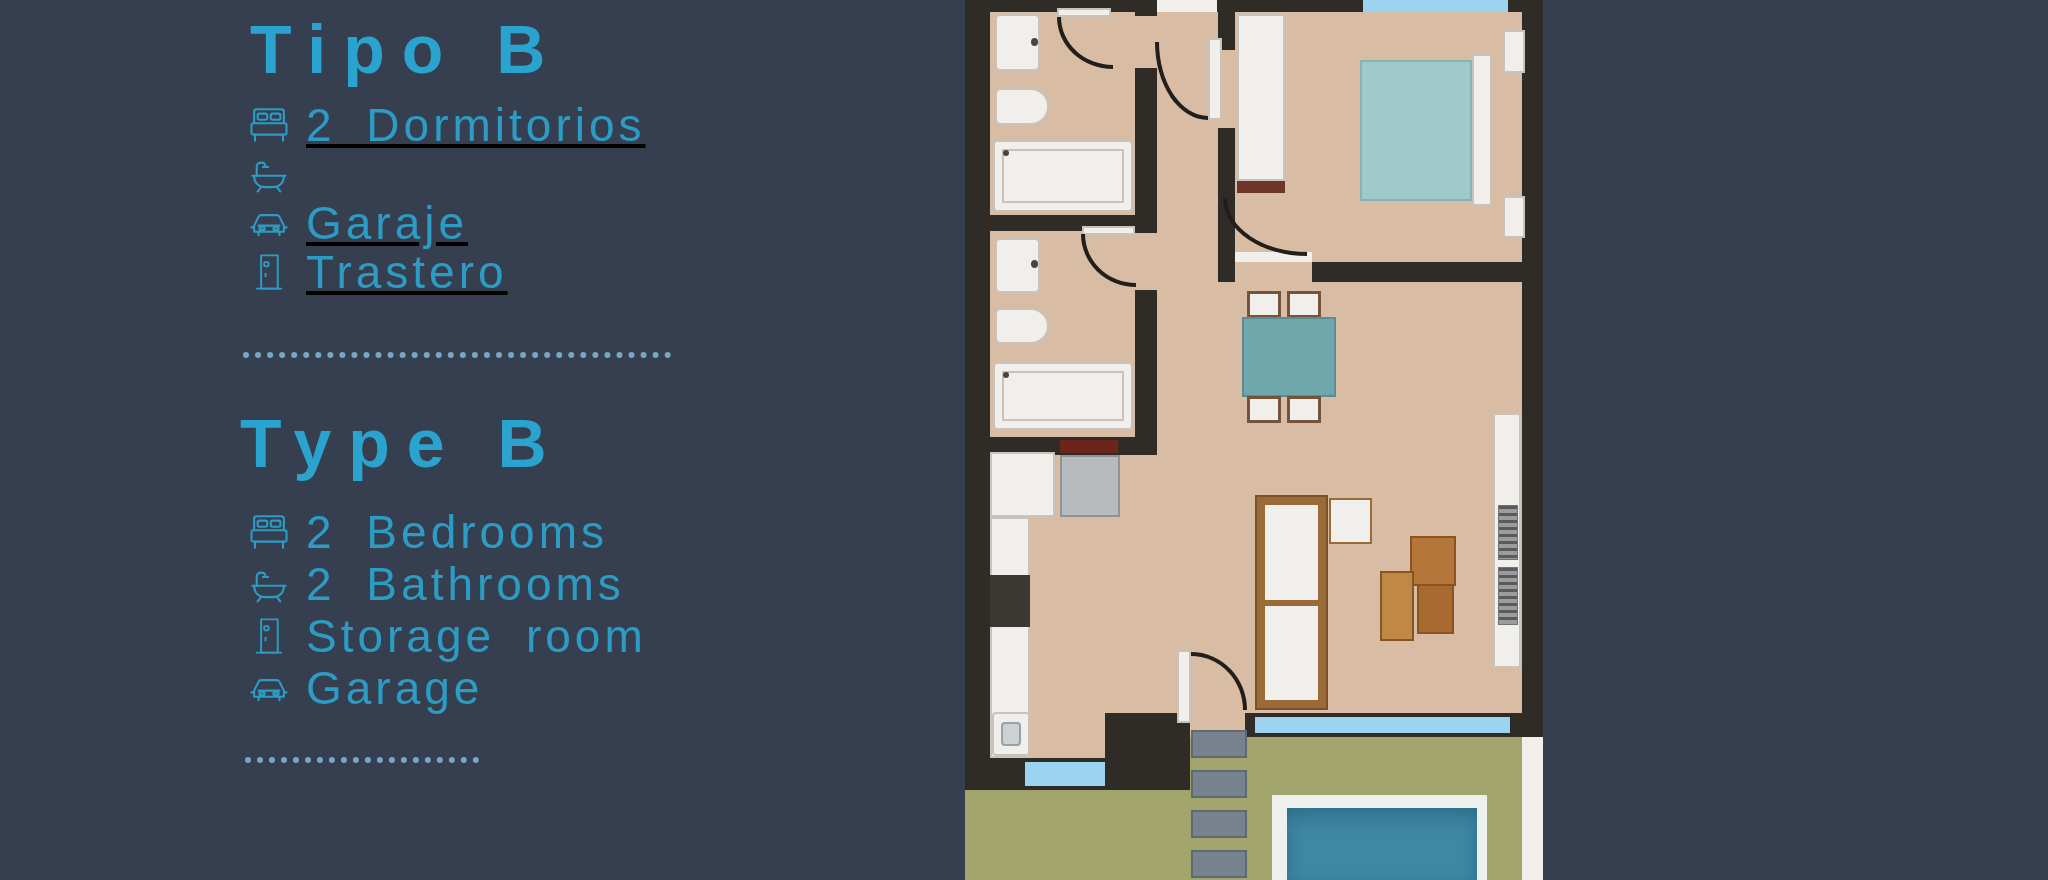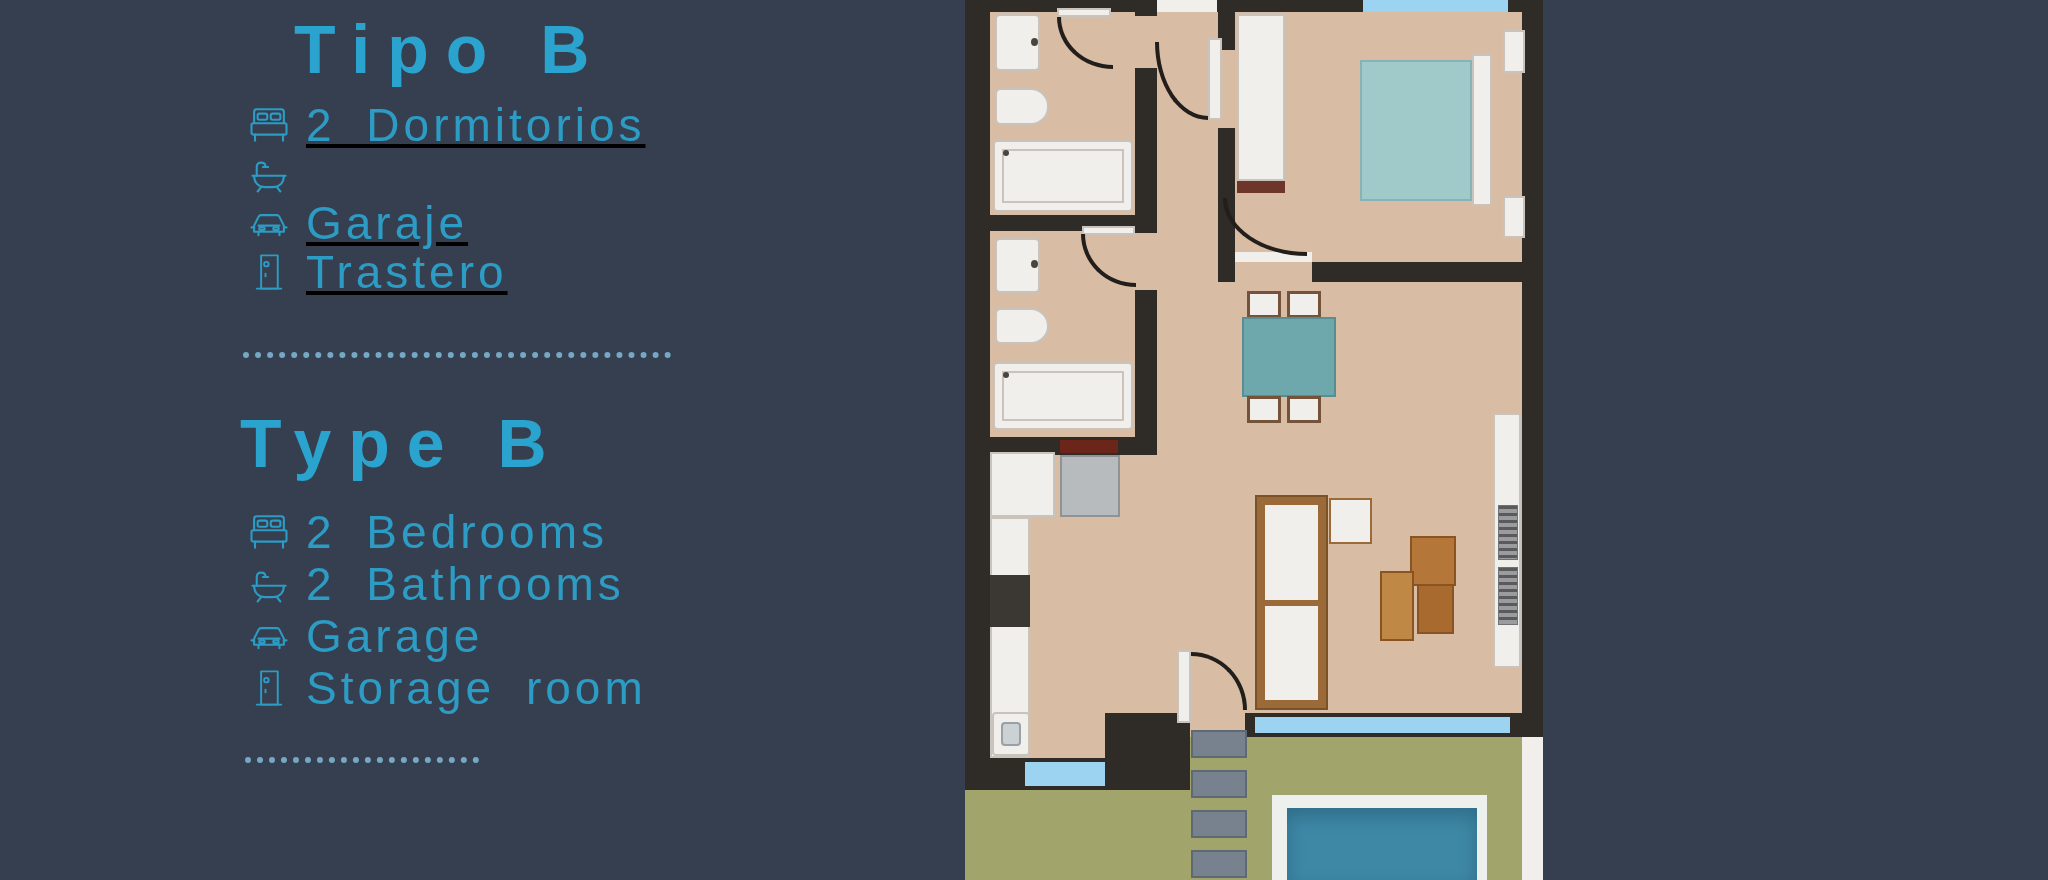--- a/index.html
+++ b/index.html
@@ -2,21 +2,21 @@
 <html style="--bg: #363f4f; --accent: #2ba3cf; --accent2: #2d9cc5; --dots: #74a8c5; --floor: #d8bca3; --wall: #2f2b27; --white: #f1efec; --line: #c9c3bb; --bed-teal: #a0c9ca; --table-teal: #6fa8ac; --wood: #b5763a; --wood-dark: #8a5422; --wood-base: #6e352a; --chair-wood: #75533a; --sofa-wood: #9a6a38; --light-blue: #9cd3f1; --green: #a1a56b; --pool: #3e88a6; --pool-deck: #eef0ee; --step: #78828e; --appliance: #b8bbbe; --cooktop: #3b3733; --knob: #b5472c; --red-shelf: #6b2619; --arc: #211e1b; --watermark: #ccd2da;"><head>
 <meta charset="utf-8">
 <style>
   html,body{margin:0;padding:0;}
   body{width:2048px;height:880px;overflow:hidden;font-family:"Liberation Sans",sans-serif;}
   .stage{position:relative;width:2048px;height:880px;background:var(--bg);overflow:hidden;}
 
   
   .title{position:absolute;color:var(--accent);font-weight:bold;font-size:68px;
          letter-spacing:17px;white-space:nowrap;}
-  #title-es{left:250px;top:10px;margin-left:44px;}
+  #title-es{left:250px;top:10px;}
   #title-en{left:240px;top:404px;}
   .feature-list{position:absolute;left:244px;margin:0;padding:0;list-style:none;}
   #list-es{top:100px;text-decoration:underline;}
   #list-en{top:506px;}
   .feature-row{display:flex;align-items:center;height:49px;}
   #list-en .feature-row{height:52px;}
   .f-icon{width:50px;height:46px;display:flex;align-items:center;justify-content:center;
           color:var(--accent2);flex:0 0 50px;}
   .f-icon svg{width:42px;height:42px;}
   .f-label{color:var(--accent2);font-size:46px;letter-spacing:4px;word-spacing:14px;
@@ -141,41 +141,41 @@
           <path d="M7 24 c0 8 5 13 13 13 h8 c8 0 13-5 13-13"></path>
           <path d="M10 24 v-10 q0-5 5-5 q5 0 5 5"></path>
           <path d="M17 14 h6"></path>
           <path d="M15 37 l-4 5 M33 37 l4 5"></path>
         </svg>
       </span>
       <span class="f-label">2 Bathrooms</span>
     </li>
     <li class="feature-row">
       <span class="f-icon">
+        <svg viewBox="0 0 48 44" fill="none" stroke="currentColor" stroke-width="2.2" stroke-linecap="round" stroke-linejoin="round">
+          <rect x="15" y="3" width="19" height="38"></rect>
+          <circle cx="21" cy="13" r="2.6"></circle>
+          <path d="M20 24 v3"></path>
+          <path d="M10 41 h28"></path>
+        </svg>
+      </span>
+      <span class="f-label">Storage room</span>
+    </li>
+    <li class="feature-row">
+      <span class="f-icon">
         <svg viewBox="0 0 48 44" fill="none" stroke="currentColor" stroke-width="2.4" stroke-linecap="round" stroke-linejoin="round">
           <path d="M7 32 v-7 l5-10 q1-2 3-2 h18 q2 0 3 2 l5 10 v7 z"></path>
           <path d="M12 25 h24"></path>
           <path d="M4 27 h3 M41 27 h3"></path>
           <rect x="13" y="27" width="6" height="3" rx="1"></rect>
           <rect x="29" y="27" width="6" height="3" rx="1"></rect>
           <path d="M12 32 v4 M36 32 v4"></path>
         </svg>
       </span>
       <span class="f-label">Garage</span>
-    </li>
-    <li class="feature-row">
-      <span class="f-icon">
-        <svg viewBox="0 0 48 44" fill="none" stroke="currentColor" stroke-width="2.2" stroke-linecap="round" stroke-linejoin="round">
-          <rect x="15" y="3" width="19" height="38"></rect>
-          <circle cx="21" cy="13" r="2.6"></circle>
-          <path d="M20 24 v3"></path>
-          <path d="M10 41 h28"></path>
-        </svg>
-      </span>
-      <span class="f-label">Storage room</span>
     </li>
   </ul>
 
   <div class="divider" id="divider-2"></div>
 
   <div class="floorplan">
 
     <div class="fp floor" style="left:0;top:0;width:578px;height:737px;"></div>
     <div class="fp floor" style="left:0;top:737px;width:140px;height:53px;"></div>
     <div class="fp grass" style="left:140px;top:737px;width:438px;height:143px;"></div>

